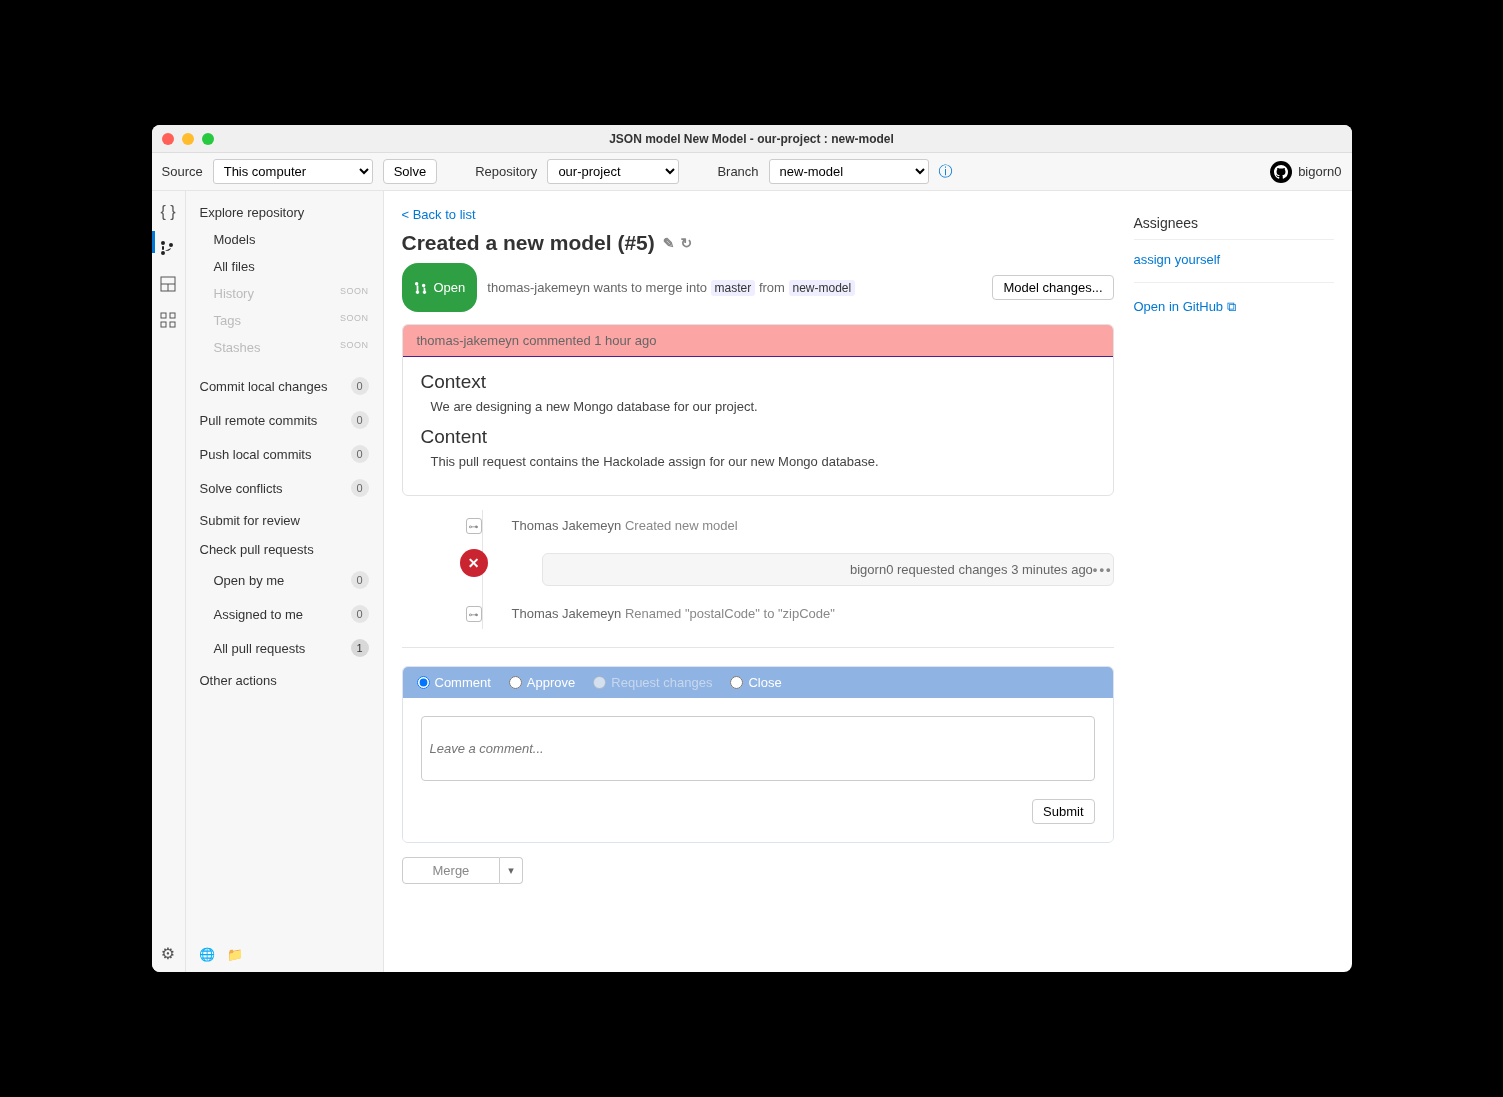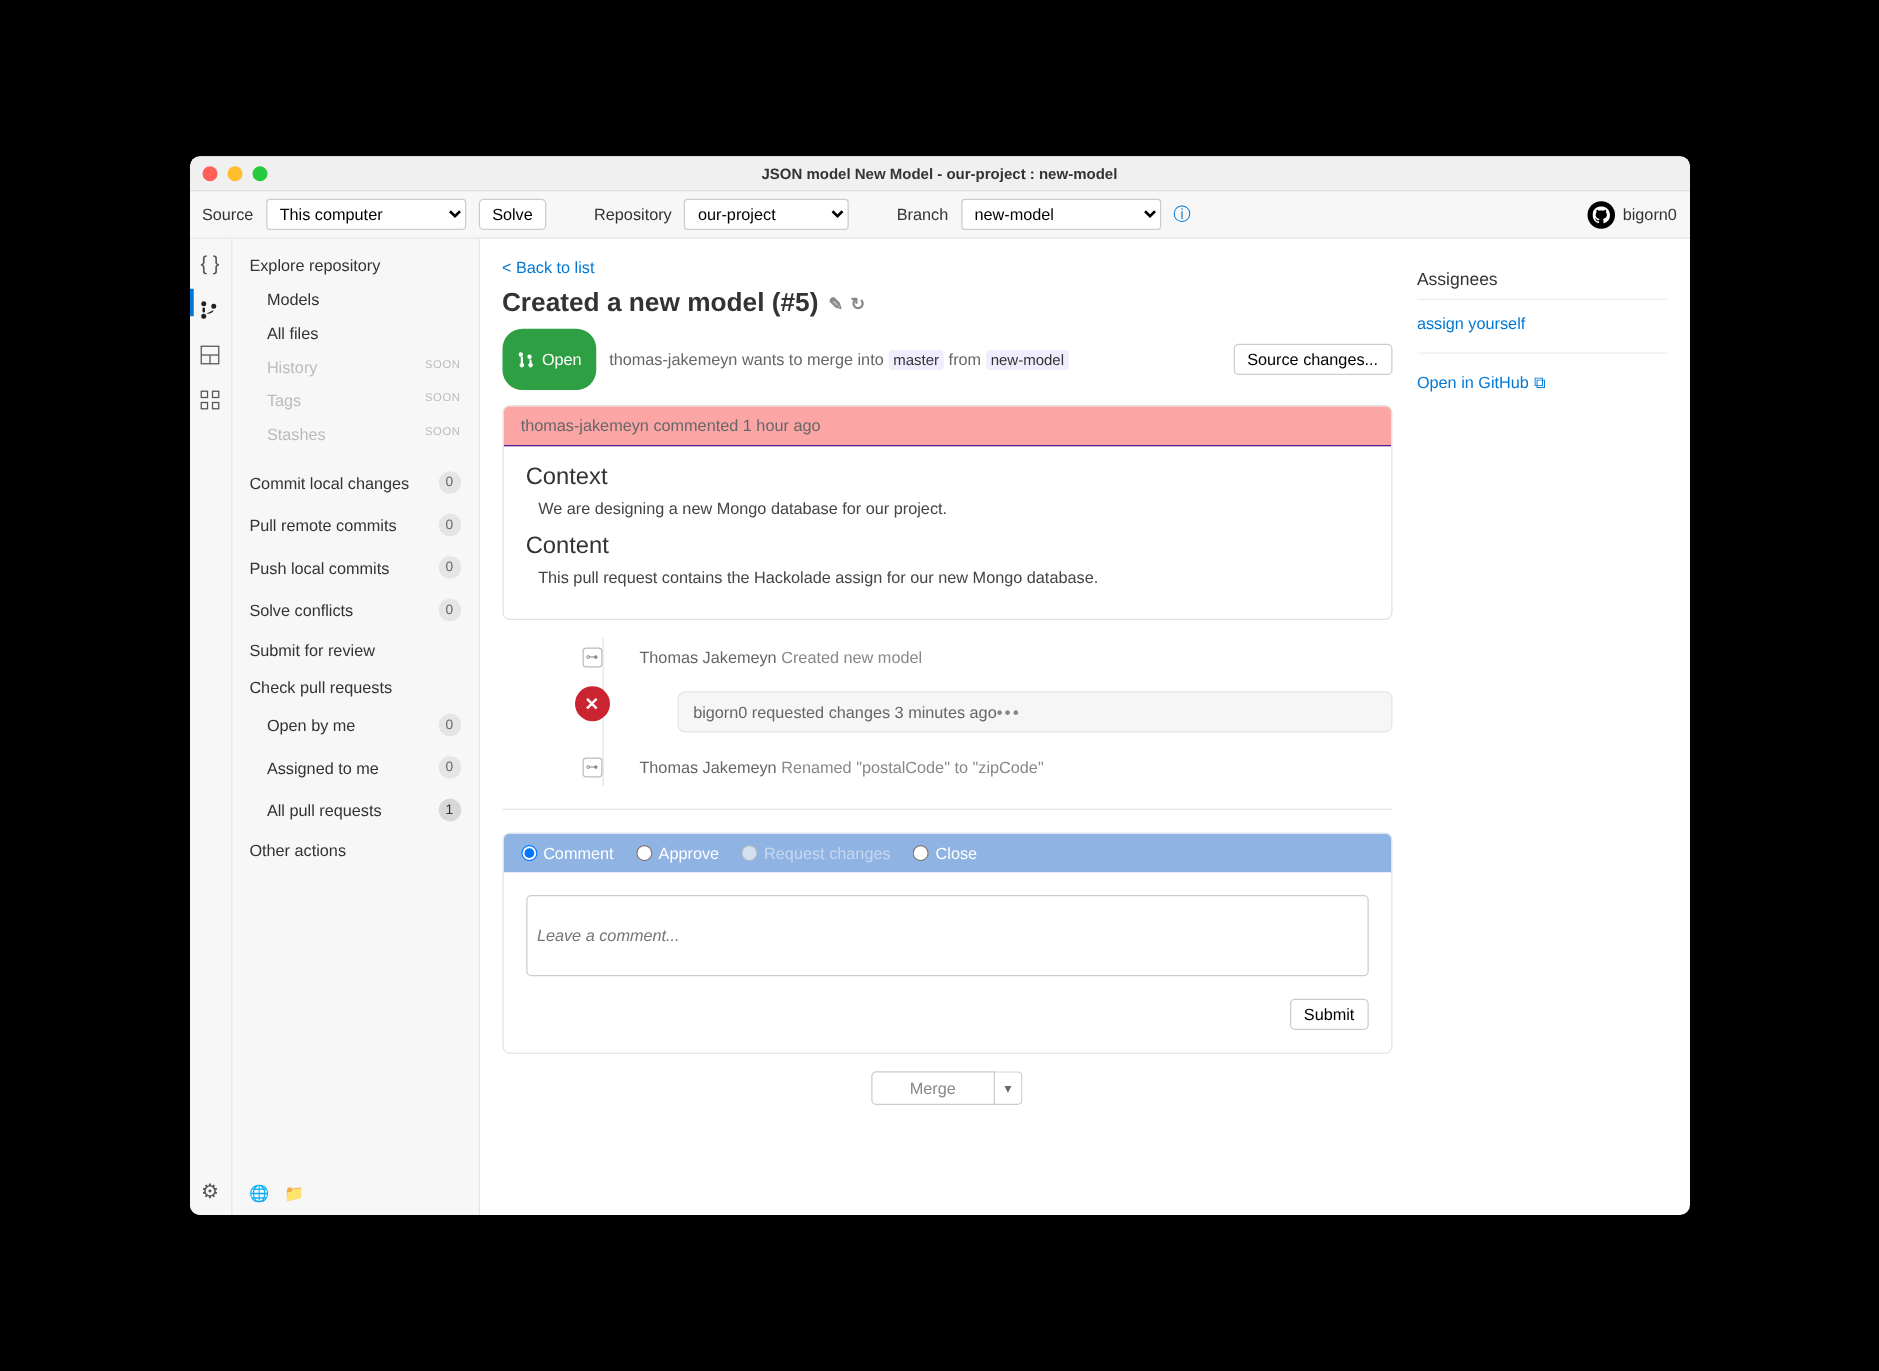--- a/index.html
+++ b/index.html
@@ -56,33 +56,33 @@
 .comment-body { padding: 14px 18px; }
 .comment-body h3 { font-size:19px; font-weight:400; color:#333; margin-bottom:6px; }
 .comment-body p { font-size:13px; color:#444; margin-bottom:12px; padding-left:10px; }
 .timeline { position:relative; padding-left:80px; margin-top:14px; }
 .timeline::before { content:''; position:absolute; left:80px; top:0; bottom:0; width:1px; background:#e5e5e5; }
 .tl-item { position:relative; padding:8px 0 8px 30px; font-size:13px; color:#888; }
 .tl-item .tl-author { color:#666; }
 .commit-dot { position:absolute; left:-8px; top:8px; width:16px; height:16px; background:#fff; border:1px solid #bbb; border-radius:3px; font-size:10px; display:flex; align-items:center; justify-content:center; color:#888; transform: translateX(-50%); }
 .reject-dot { position:absolute; left:-8px; top:8px; width:28px; height:28px; background:#cb2431; border-radius:50%; display:flex; align-items:center; justify-content:center; color:#fff; font-size:14px; font-weight:bold; transform: translateX(-50%); }
 .review-box { background:#f6f6f6; border:1px solid #e5e5e5; border-radius:6px; margin:4px 0 4px 30px; }
-.review-box-head { display:flex; justify-content:flex-start; padding:8px 12px; font-size:13px; color:#666; }
+.review-box-head { display:flex; justify-content:flex-end; padding:8px 0; font-size:13px; color:#666; }
 .review-box-head .dots { color:#888; cursor:pointer; letter-spacing:2px; font-weight:bold; }
 .review-box-body { background:#fff; padding:10px 20px; font-size:13px; color:#333; border-top:1px solid #eee; border-radius:0 0 6px 6px; }
 .divider { border-top:1px solid #e5e5e5; margin: 18px 0; }
 .respond-box { border:1px solid #dce3ec; border-radius:6px; overflow:hidden; }
 .respond-tabs { background:#8fb3e3; padding:8px 14px; display:flex; gap:18px; font-size:13px; color:#fff; }
 .respond-tabs label { display:flex; align-items:center; gap:5px; cursor:pointer; }
 .respond-tabs label.disabled { color:#c8d7ed; }
 .respond-tabs input[type=radio] { cursor:pointer; }
 .respond-body { padding:18px; background:#fff; }
 .respond-body input[type=text] { width:100%; border:1px solid #ccc; border-radius:4px; padding:24px 8px; font-size:13px; font-style:italic; color:#701a75; }
 .submit-row { display:flex; justify-content:flex-end; margin-top:18px; }
-.merge-row { display:flex; justify-content:center; margin-top:14px; }
+.merge-row { display:flex; justify-content:flex-start; margin-top:14px; }
 .merge-btn-group { display:flex; }
 .merge-btn-group .btn { border-radius:4px 0 0 4px; padding:5px 30px; color:#888; }
 .merge-btn-group .caret { border:1px solid #ccc; border-left:none; border-radius:0 4px 4px 0; background:#fff; padding:5px 8px; cursor:pointer; font-size:11px; color:#666; }
 .right-pane h4 { font-size:14px; color:#333; font-weight:500; border-bottom:1px solid #eee; padding-bottom:8px; margin-bottom:10px; margin-top:10px; }
 .right-pane a { color:#0078d4; font-size:13px; text-decoration:none; display:inline-flex; align-items:center; gap:4px; }
 .right-pane .linkrow { margin:8px 0; }
 .ext-icon { font-size:13px; }
 </style>
 </head>
 <body>
@@ -218,21 +218,21 @@
         <div class="status-row">
           <span class="open-badge">
             <svg width="14" height="14" viewBox="0 0 16 16" fill="#fff">
                 <path d="M5 3a2 2 0 1 1-4 0 2 2 0 0 1 4 0zM3 5v6a2 2 0 1 0 2 0V5zm8-2a2 2 0 1 1 0 4 2 2 0 0 1 0-4zm0 6v2a2 2 0 1 0 2 0V9c0-1-1-2-2-2"></path>
               </svg>
             <span>Open</span>
           </span>
           <span class="merge-desc">
             <span>thomas-jakemeyn wants to merge into </span><span class="branch">master</span><span> from </span><span class="branch">new-model</span>
           </span>
-          <button class="btn review-btn">Source changes...</button>
+          <button class="btn review-btn">Model changes...</button>
         </div>
 
         <div class="comment-box">
           <div class="comment-head">thomas-jakemeyn commented 1 hour ago</div>
           <div class="comment-body">
             <h3>Context</h3>
             <p>We are designing a new Mongo database for our project.</p>
             <h3>Content</h3>
             <p>This pull request contains the Hackolade assign for our new Mongo database.</p>
           </div>

